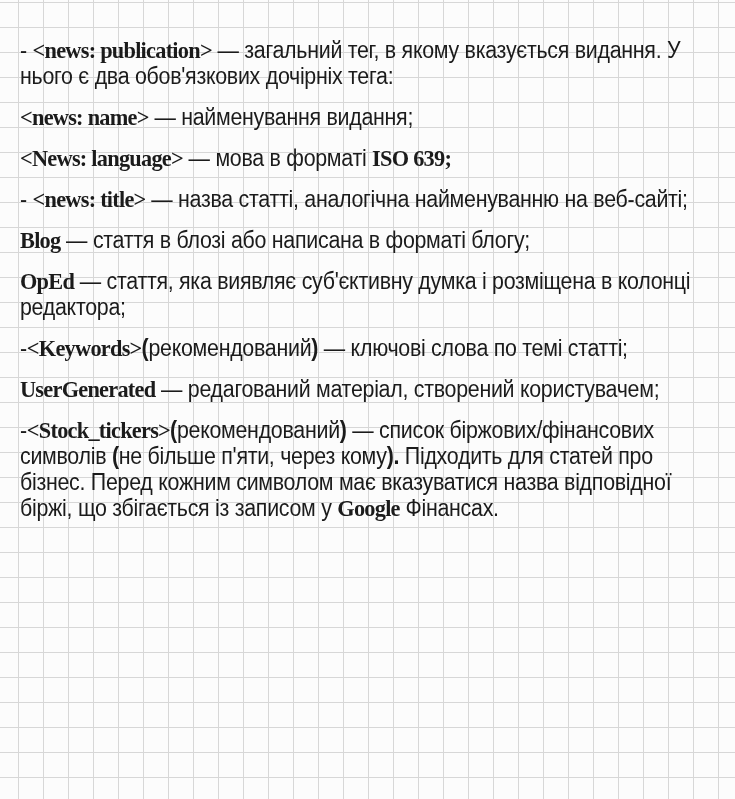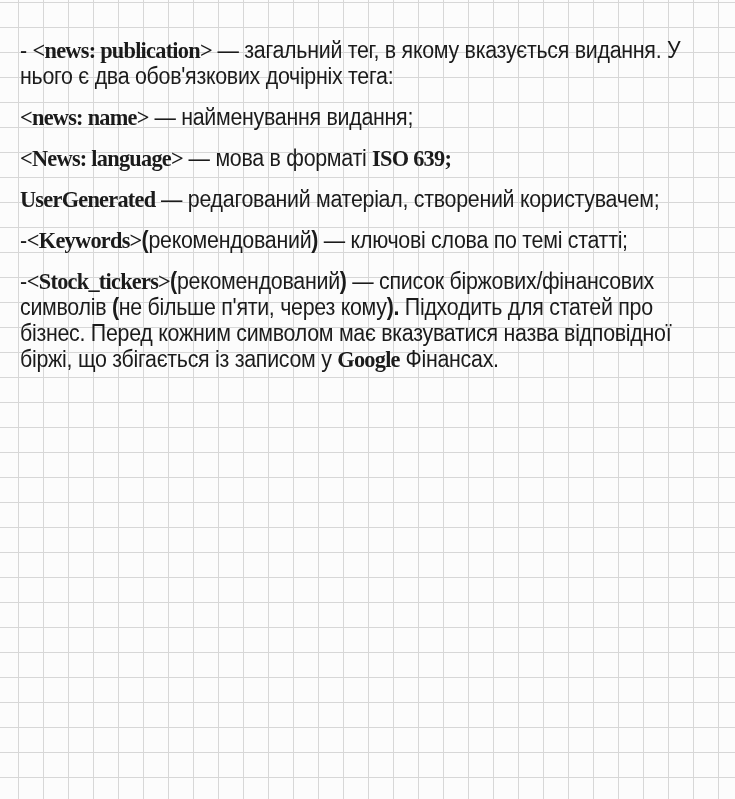--- a/index.html
+++ b/index.html
@@ -62,24 +62,34 @@
       <span class="line"><span class="seg seg-plain">- </span><span class="seg seg-tag">&lt;news: publication&gt;</span><span class="seg seg-plain"> — загальний тег, в якому вказується видання. У</span></span>
       <span class="line"><span class="seg seg-plain">нього є два обов'язкових дочірніх тега:</span></span>
     </p>
     <p class="para">
       <span class="line"><span class="seg seg-tag">&lt;news: name&gt;</span><span class="seg seg-plain"> — найменування видання;</span></span>
     </p>
     <p class="para">
       <span class="line"><span class="seg seg-tag">&lt;News: language&gt;</span><span class="seg seg-plain"> — мова в форматі </span><span class="seg seg-tag">ISO 639;</span></span>
     </p>
     <p class="para">
-      <span class="line"><span class="seg seg-tag">UserGenerated</span><span class="seg seg-plain"> — редагований матеріал, створений користувачем;</span></span>
+      <span class="line"><span class="seg seg-plain">- </span><span class="seg seg-tag">&lt;news: title&gt;</span><span class="seg seg-plain"> — назва статті, аналогічна найменуванню на веб-сайті;</span></span>
+    </p>
+    <p class="para">
+      <span class="line"><span class="seg seg-tag">Blog</span><span class="seg seg-plain"> — стаття в блозі або написана в форматі блогу;</span></span>
+    </p>
+    <p class="para">
+      <span class="line"><span class="seg seg-tag">OpEd</span><span class="seg seg-plain"> — стаття, яка виявляє суб'єктивну думка і розміщена в колонці</span></span>
+      <span class="line"><span class="seg seg-plain">редактора;</span></span>
     </p>
     <p class="para">
       <span class="line"><span class="seg seg-plain">-</span><span class="seg seg-tag">&lt;Keywords&gt;</span><span class="seg seg-boldsans">(</span><span class="seg seg-plain">рекомендований</span><span class="seg seg-boldsans">)</span><span class="seg seg-plain"> — ключові слова по темі статті;</span></span>
+    </p>
+    <p class="para">
+      <span class="line"><span class="seg seg-tag">UserGenerated</span><span class="seg seg-plain"> — редагований матеріал, створений користувачем;</span></span>
     </p>
     <p class="para">
       <span class="line"><span class="seg seg-plain">-</span><span class="seg seg-tag">&lt;Stock_tickers&gt;</span><span class="seg seg-boldsans">(</span><span class="seg seg-plain">рекомендований</span><span class="seg seg-boldsans">)</span><span class="seg seg-plain"> — список біржових/фінансових</span></span>
       <span class="line"><span class="seg seg-plain">символів </span><span class="seg seg-boldsans">(</span><span class="seg seg-plain">не більше п'яти, через кому</span><span class="seg seg-boldsans">).</span><span class="seg seg-plain"> Підходить для статей про</span></span>
       <span class="line"><span class="seg seg-plain">бізнес. Перед кожним символом має вказуватися назва відповідної</span></span>
       <span class="line"><span class="seg seg-plain">біржі, що збігається із записом у </span><span class="seg seg-tag">Google</span><span class="seg seg-plain"> Фінансах.</span></span>
     </p>
   </main>
 
 </body></html>

